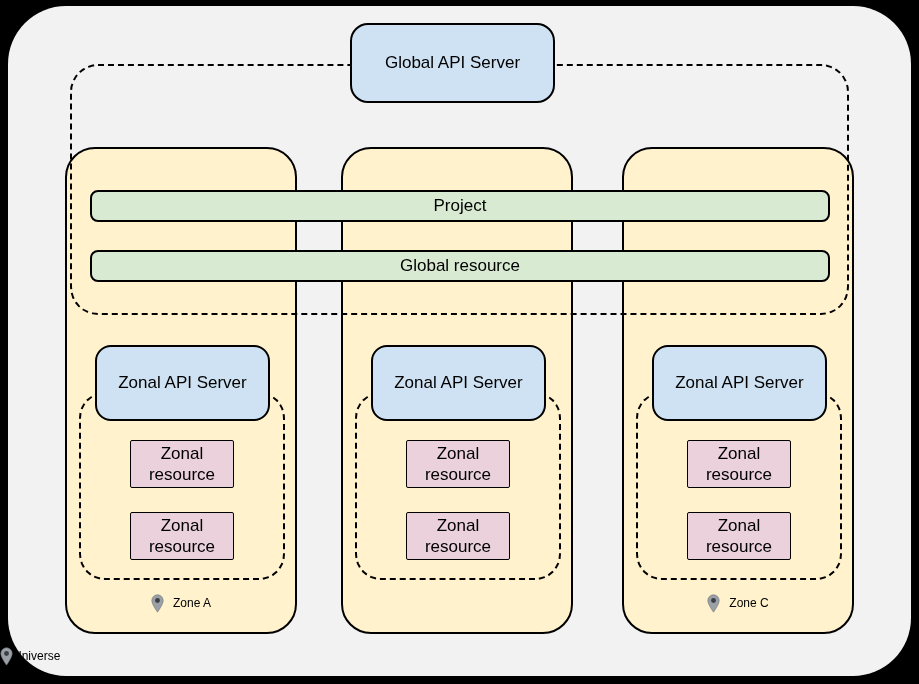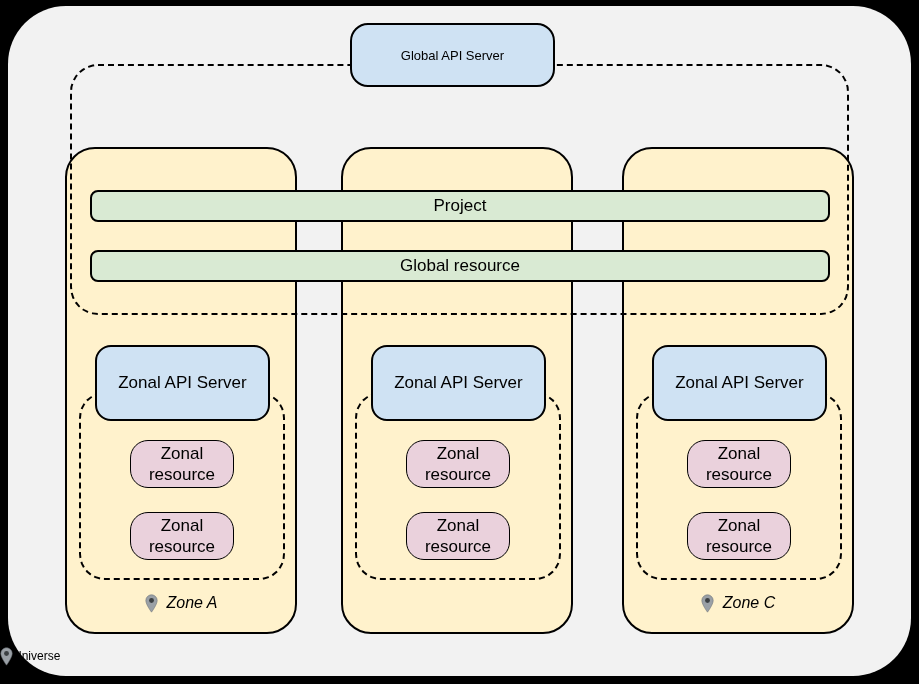--- a/index.html
+++ b/index.html
@@ -20,24 +20,24 @@
     position:absolute;left:8px;top:6px;width:903px;height:670px;
     background:var(--surface);border-radius:58px;
   }
   
   .global-scope{
     position:absolute;left:70px;top:64px;width:779px;height:251px;
     border:2px dashed var(--outline);border-radius:28px;z-index:2;
   }
   
   .global-api{
-    position:absolute;left:350px;top:23px;width:205px;height:64px;
+    position:absolute;left:350px;top:23px;width:205px;height:80px;
     background:var(--server-fill);border:2px solid var(--outline);border-radius:18px;
     display:flex;align-items:center;justify-content:center;
-    font-size:13px;z-index:4;
+    font-size:17px;z-index:4;
   }
   
   .zone{
     position:absolute;top:147px;height:487px;width:232px;
     background:var(--zone-fill);border:2px solid var(--outline);border-radius:30px;
     z-index:1;
     padding-left:34px;
   }
   .zone-a{left:65px;}
   .zone-b{left:341px;}
@@ -57,30 +57,30 @@
     border:2px dashed var(--outline);border-radius:26px;z-index:1;
   }
   .zonal-api{
     position:absolute;left:28px;top:196px;width:175px;height:76px;
     background:var(--server-fill);border:2px solid var(--outline);border-radius:16px;
     display:flex;align-items:center;justify-content:center;
     font-size:17px;text-align:center;z-index:2;
   }
   .zonal-resource{
     position:absolute;left:63px;width:104px;height:48px;
-    background:var(--resource-fill);border:1.5px solid var(--outline);border-radius:18px;
+    background:var(--resource-fill);border:1.5px solid var(--outline);border-radius:2px;
     display:flex;align-items:center;justify-content:center;
     font-size:17px;line-height:21px;text-align:center;z-index:2;
   }
   .res-1{top:291px;}
   .res-2{top:363px;}
   .zone-label{
     position:absolute;left:0;top:440px;width:100%;height:28px;
     display:flex;align-items:center;justify-content:center;gap:9px;
-    font-size:16px;z-index:2;font-style:italic;
+    font-size:12px;z-index:2;
   }
   .universe-label{
     position:absolute;left:0;top:642px;width:100%;height:28px;
     display:flex;align-items:center;justify-content:flex-start;
     font-size:12px;z-index:2;
   }
   .pin{flex:0 0 auto;display:block;}
 </style>
 </head>
 <body>

